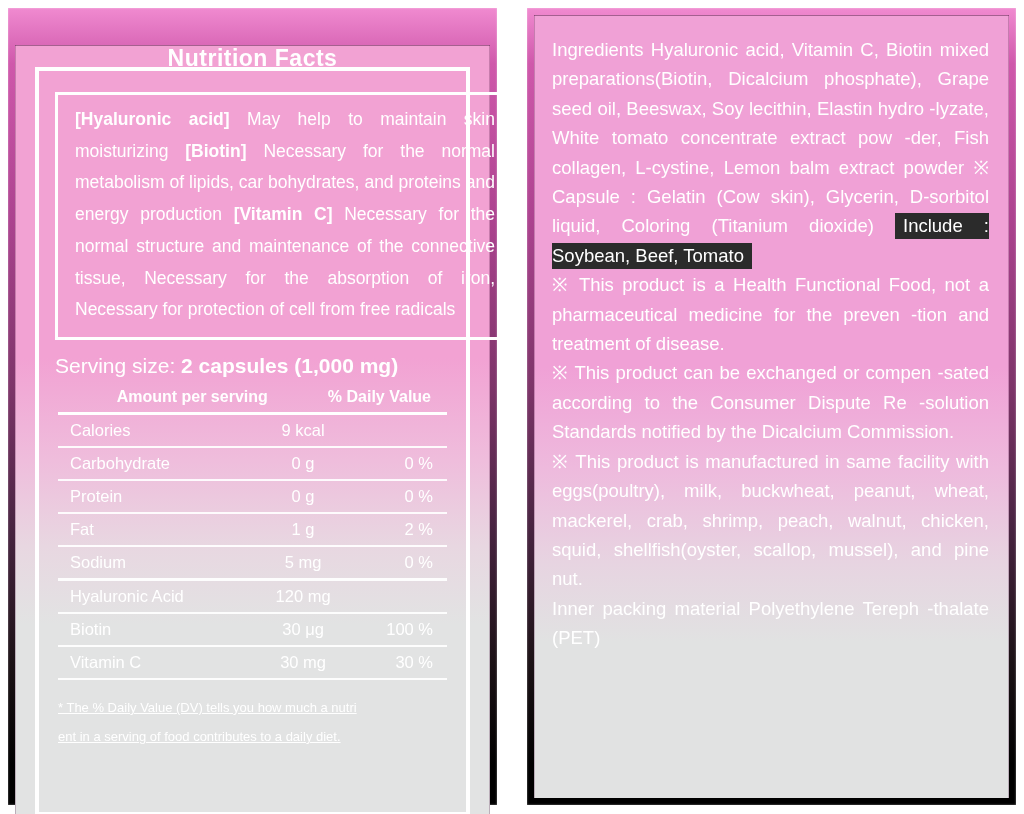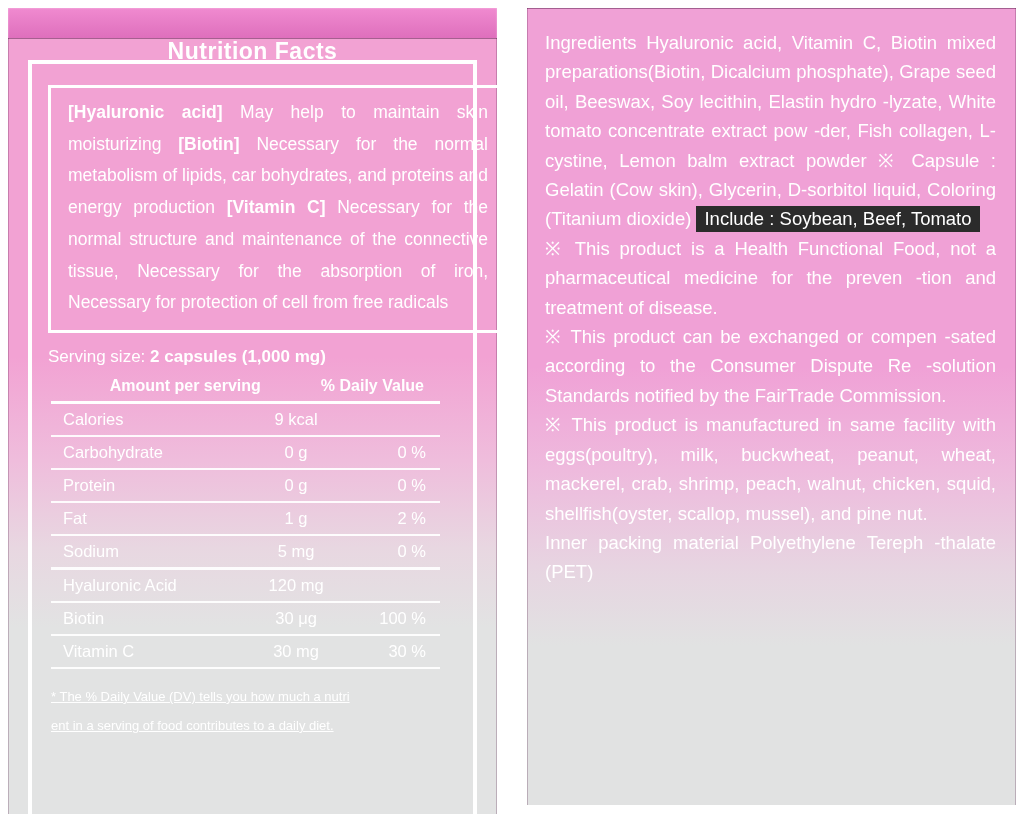--- a/index.html
+++ b/index.html
@@ -6,21 +6,21 @@
   body {
     width:1024px; height:814px; overflow:hidden;
     font-family:"Liberation Sans", sans-serif;
     -webkit-font-smoothing: antialiased;
   }
   .wrap {
     box-sizing:border-box; width:1024px; height:814px;
     padding:8px 8px 9px 8px; display:flex; gap:30px;
   }
   .panel {
-    box-sizing:border-box; width:489px; height:797px; 
+    box-sizing:border-box; width:489px; height:797px; padding:7px;
     background: linear-gradient(180deg,
       #f08ad0 0%, var(--frame_magenta,#cf58ab) 7%, #ad4390 26%,
       #7c3468 48%, #46233f 66%, #1c1216 82%, var(--frame_dark,#000000) 95%);
     box-shadow: inset 0 0 2px rgba(255,255,255,.55);
   }
   .panel-bg {
     position:relative; box-sizing:border-box; width:100%; height:100%;
     box-shadow: inset 0 1px 0 rgba(70,15,60,.45),
                 inset 1px 0 0 rgba(70,15,60,.25),
                 inset -1px 0 0 rgba(70,15,60,.25);
@@ -49,21 +49,21 @@
   }
   .desc-box {
     box-sizing:border-box; margin:20px 0 0 40px; width:459px;
     border:3px solid #ffffff; padding:9px 16px 11px 17px;
   }
   .desc {
     margin:0; font-size:17.5px; line-height:31.7px;
     text-align:justify; font-weight:400;
   }
   .desc b { font-weight:700; }
-  .serving { margin:14px 0 0 40px; font-size:17px; }
+  .serving { margin:14px 0 0 40px; font-size:21px; }
   .serving b { font-weight:700; }
   .ntable { margin:10px 0 0 43px; width:389px; }
   .thead { position:relative; height:24px; font-size:16px;font-weight:bold; }
   .h-amount { position:absolute; left:34.5%; transform:translateX(-50%); white-space:nowrap; }
   .h-dv { position:absolute; right:16px; white-space:nowrap; }
   .tbody { border-top:3px solid #ffffff; }
   .trow {
     position:relative; height:31px; line-height:31px; font-size:16.5px;
     border-bottom:2px solid rgba(255,255,255,.92);
   }
@@ -156,21 +156,21 @@
     </div>
   </section>
 
   <section class="panel">
     <div class="panel-bg right-bg">
 
       <p class="rp"><b>Ingredients</b><span> Hyaluronic acid, Vitamin C, Biotin mixed preparations(Biotin, Dicalcium phosphate), Grape seed oil, Beeswax, Soy lecithin, Elastin hydro -lyzate, White tomato concentrate extract pow -der, Fish collagen, L-cystine, Lemon balm extract powder ※ Capsule : Gelatin (Cow skin), Glycerin, D-sorbitol liquid, Coloring (Titanium dioxide) </span><span class="hl">Include : Soybean, Beef, Tomato</span></p>
 
       <p class="rp">※ This product is a Health Functional Food, not a pharmaceutical medicine for the preven -tion and treatment of disease.</p>
 
-      <p class="rp">※ This product can be exchanged or compen -sated according to the Consumer Dispute Re -solution Standards notified by the FairTrade Commission.</p>
+      <p class="rp">※ This product can be exchanged or compen -sated according to the Consumer Dispute Re -solution Standards notified by the Dicalcium Commission.</p>
 
       <p class="rp">※ This product is manufactured in same facility with eggs(poultry), milk, buckwheat, peanut, wheat, mackerel, crab, shrimp, peach, walnut, chicken, squid, shellfish(oyster, scallop, mussel), and pine nut.</p>
 
       <p class="rp"><b>Inner packing material</b><span> Polyethylene Tereph -thalate (PET)</span></p>
     </div>
   </section>
 
 </div>
 
 </body></html>

